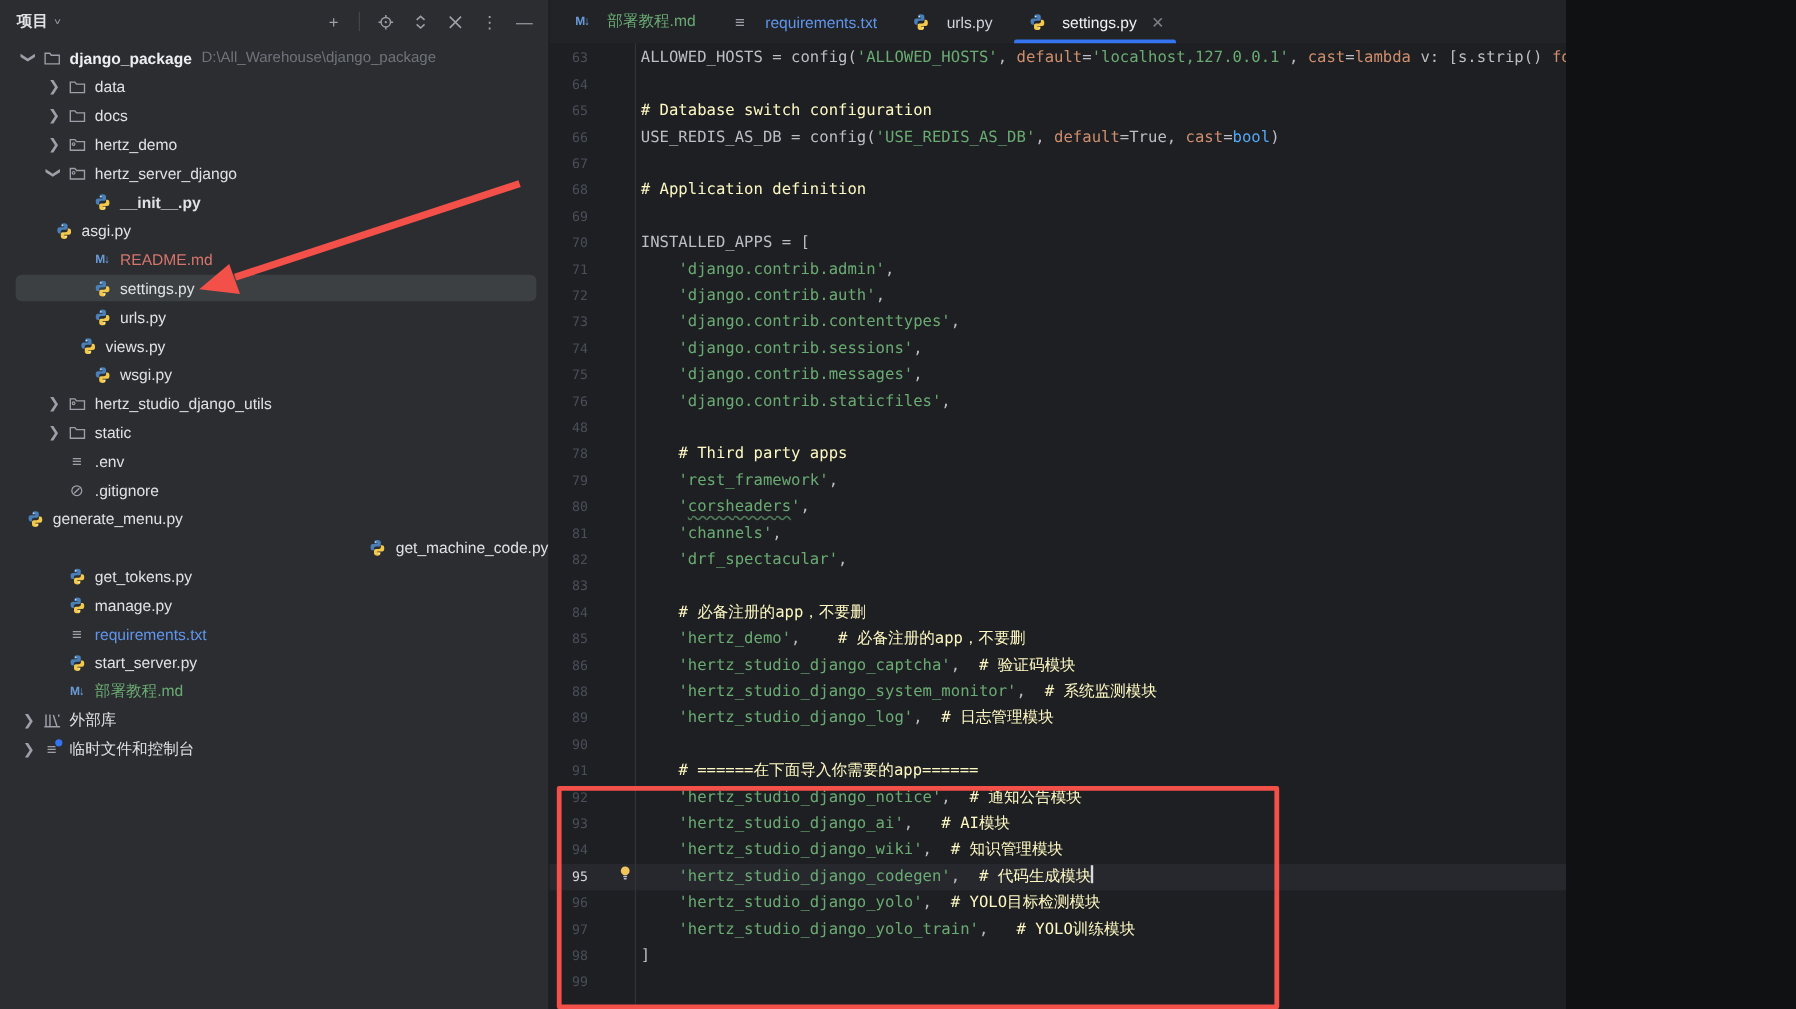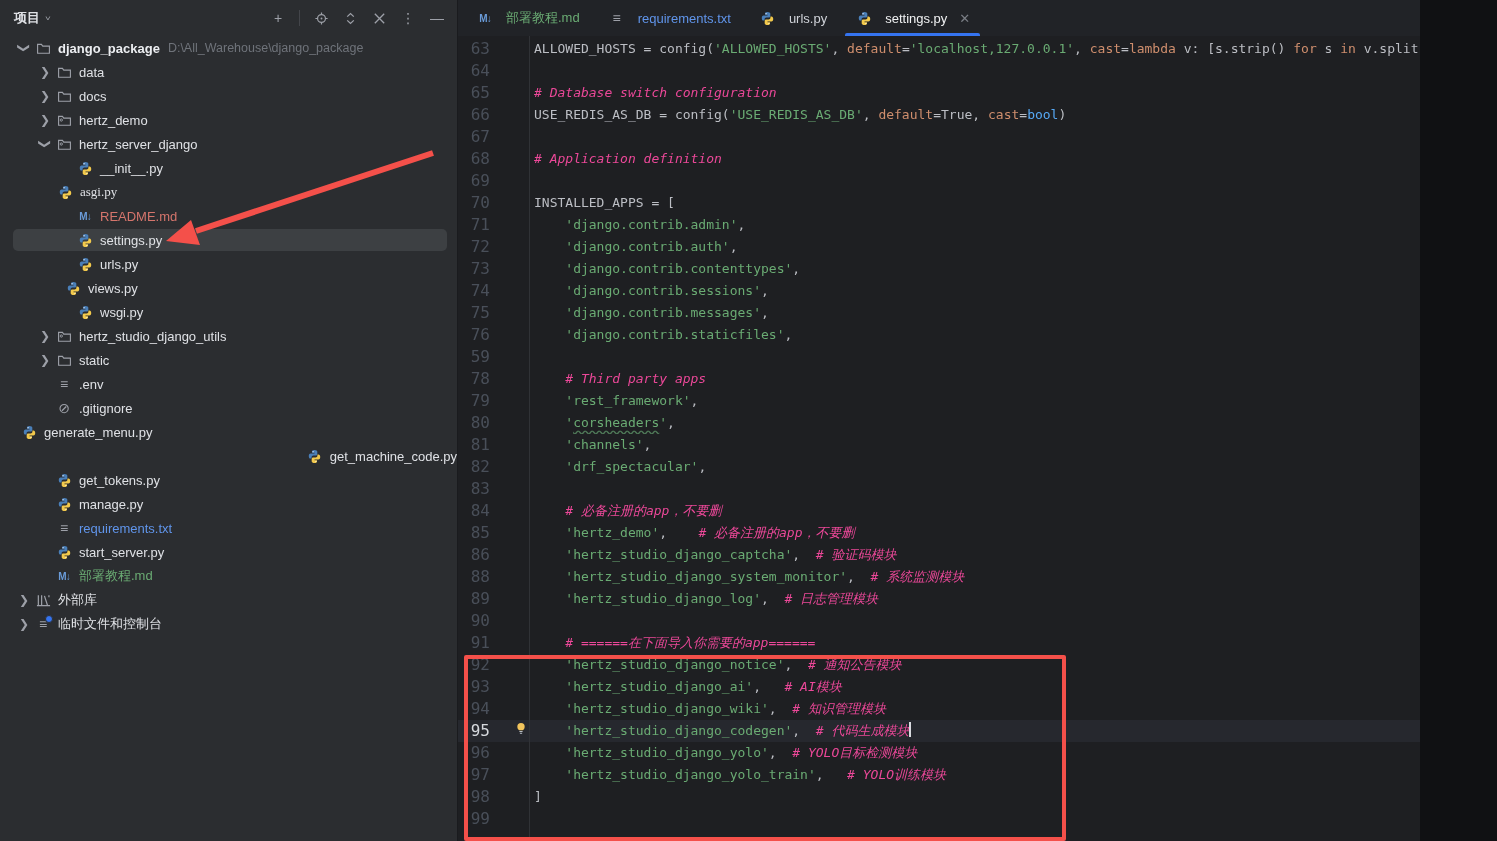--- a/index.html
+++ b/index.html
@@ -1,16 +1,16 @@
 <!DOCTYPE html>
 <html><head>
 <meta charset="utf-8">
 <style>
   html,body{margin:0;padding:0;background:#101113;}
-  #app{position:relative;width:1420px;height:841px;background:#1e1f22;overflow:hidden;
+  #app{position:relative;width:1305px;height:841px;background:#1e1f22;overflow:hidden;
        font-family:"Liberation Sans",sans-serif;-webkit-font-smoothing:antialiased;}
   
   #project-panel{position:absolute;left:0;top:0;width:457px;height:841px;background:#2b2d30;
        border-right:1px solid #1a1b1e;}
   #panel-header{height:36px;display:flex;align-items:center;padding:0 12px 0 14px;}
   #panel-title{color:#dfe1e5;font-size:13px;font-weight:700;}
   .hdr-chev{color:#9da0a8;font-size:10px;margin-left:5px;transform:scaleY(.8);}
   #panel-tools{margin-left:auto;display:flex;align-items:center;gap:13px;color:#9da0a8;}
   .tool-ic{width:16px;height:16px;display:inline-flex;align-items:center;justify-content:center;
        font-size:14px;line-height:1;cursor:pointer;}
@@ -41,26 +41,26 @@
        color:#cfd2d8;cursor:pointer;}
   .tab .tclose{color:#7a7e85;font-size:13px;margin-left:6px;}
   .tab .underline{position:absolute;left:4px;right:4px;bottom:0;height:3px;background:#3574f0;
        border-radius:2px 2px 0 0;}
   .tab.green{color:#6aab73;} .tab.blue{color:#6095eb;} .tab.active{color:#f0f1f2;}
   #code{position:absolute;left:0;right:0;top:36px;bottom:0;padding-top:2px;
        font-family:"DejaVu Sans Mono","Liberation Mono",monospace;font-size:13px;}
   #gutter-sep{position:absolute;left:71px;top:36px;bottom:0;width:1px;background:#303236;}
   .line{height:22px;line-height:22px;white-space:pre;display:flex;align-items:center;}
   .line.active{background:#26282e;}
-  .ln{flex:0 0 32px;text-align:right;color:#494f59;font-size:16px;}
+  .ln{flex:0 0 32px;text-align:right;color:#494f59;font-size:11px;}
   .line.active .ln{color:#d5d8dd;}
   .gslot{flex:0 0 44px;display:flex;justify-content:flex-end;padding-right:6px;box-sizing:border-box;}
   .codetxt{flex:1 1 auto;overflow:hidden;}
   .tok-p{color:#bcbec4;} .tok-s{color:#6aab73;} .tok-k{color:#cf8e6d;}
-  .tok-b{color:#56a8f5;} .tok-c{color:#ec4899;font-style:italic;}
+  .tok-b{color:#56a8f5;} .tok-c{color:#fef9c3;}
   .tok-su{color:#6aab73;text-decoration:underline wavy #4f7a58;text-underline-offset:3px;}
   .caret{display:inline-block;width:2px;height:15px;background:#d8dadf;vertical-align:-2px;}
   
   #scroll-line{position:absolute;left:1493px;top:36px;bottom:0;width:1px;background:#35373b;}
   #scroll-thumb{position:absolute;left:1486px;width:9px;top:808px;height:40px;background:#5a5d63;
        border-radius:5px;opacity:.85;}
   
   #red-box{position:absolute;left:464px;top:655px;width:594px;height:178px;border:4px solid #f4504a;
        border-radius:2px;pointer-events:none;}
   #red-arrow{position:absolute;left:150px;top:140px;pointer-events:none;}
@@ -140,33 +140,33 @@
         <div class="trow" style="padding-left: 35px;">
           <span class="chev open">❯</span>
           <span class="ticon">
             <svg width="15" height="15" viewBox="0 0 16 16">
               <path fill="none" stroke="#9da0a8" stroke-width="1.2" d="M1.7 13V3.6h4.1l1.4 1.8h7.1V13z"></path>
               <circle cx="4.6" cy="7.5" r="1.2" fill="none" stroke="#9da0a8"></circle>
             </svg>
           </span>
           <span class="tlabel">hertz_server_django</span>
         </div>
-        <div class="trow" style="padding-left: 56px;">
+        <div class="trow" style="padding-left: 56px; font-weight: bold;">
           <span class="chev"></span>
           <span class="ticon">
             <svg width="15" height="15" viewBox="0 0 16 16">
               <path fill="#4a7fb8" d="M7.9 1C6 1 5.3 1.8 5.3 2.9v1.2H8v.6H3.8C2.5 4.7 1.9 5.7 1.9 7.4c0 1.8.6 2.8 1.9 2.8h1.1V8.6c0-1 .9-1.8 1.9-1.8h2.6c.9 0 1.6-.7 1.6-1.6V2.9C11 1.8 9.8 1 7.9 1z"></path>
               <path fill="#f2c94c" d="M8.1 15c1.9 0 2.6-.8 2.6-1.9v-1.2H8v-.6h4.2c1.3 0 1.9-1 1.9-2.7 0-1.8-.6-2.8-1.9-2.8h-1.1v1.5c0 1-.9 1.8-1.9 1.8H6.6c-.9 0-1.6.7-1.6 1.6v2.4C5 14.2 6.2 15 8.1 15z"></path>
               <circle cx="6.5" cy="2.9" r=".7" fill="#dfe7f2"></circle>
               <circle cx="9.5" cy="13.1" r=".7" fill="#fdf6dc"></circle>
             </svg>
           </span>
           <span class="tlabel">__init__.py</span>
         </div>
-        <div class="trow" style="padding-left: 36px; font-family: Liberation Serif, serif;">
+        <div class="trow" style="padding-left: 24px;">
           <span class="chev"></span>
           <span class="ticon">
             <svg width="15" height="15" viewBox="0 0 16 16">
               <path fill="#4a7fb8" d="M7.9 1C6 1 5.3 1.8 5.3 2.9v1.2H8v.6H3.8C2.5 4.7 1.9 5.7 1.9 7.4c0 1.8.6 2.8 1.9 2.8h1.1V8.6c0-1 .9-1.8 1.9-1.8h2.6c.9 0 1.6-.7 1.6-1.6V2.9C11 1.8 9.8 1 7.9 1z"></path>
               <path fill="#f2c94c" d="M8.1 15c1.9 0 2.6-.8 2.6-1.9v-1.2H8v-.6h4.2c1.3 0 1.9-1 1.9-2.7 0-1.8-.6-2.8-1.9-2.8h-1.1v1.5c0 1-.9 1.8-1.9 1.8H6.6c-.9 0-1.6.7-1.6 1.6v2.4C5 14.2 6.2 15 8.1 15z"></path>
               <circle cx="6.5" cy="2.9" r=".7" fill="#dfe7f2"></circle>
               <circle cx="9.5" cy="13.1" r=".7" fill="#fdf6dc"></circle>
             </svg>
           </span>
           <span class="tlabel">asgi.py</span>
@@ -384,21 +384,21 @@
         <div class="line"><span class="ln">67</span><span class="gslot"></span><span class="codetxt"></span></div>
         <div class="line"><span class="ln">68</span><span class="gslot"></span><span class="codetxt"><span class="tok-c"># Application definition</span></span></div>
         <div class="line"><span class="ln">69</span><span class="gslot"></span><span class="codetxt"></span></div>
         <div class="line"><span class="ln">70</span><span class="gslot"></span><span class="codetxt"><span class="tok-p">INSTALLED_APPS = [</span></span></div>
         <div class="line"><span class="ln">71</span><span class="gslot"></span><span class="codetxt"><span class="tok-p">    </span><span class="tok-s">'django.contrib.admin'</span><span class="tok-p">,</span></span></div>
         <div class="line"><span class="ln">72</span><span class="gslot"></span><span class="codetxt"><span class="tok-p">    </span><span class="tok-s">'django.contrib.auth'</span><span class="tok-p">,</span></span></div>
         <div class="line"><span class="ln">73</span><span class="gslot"></span><span class="codetxt"><span class="tok-p">    </span><span class="tok-s">'django.contrib.contenttypes'</span><span class="tok-p">,</span></span></div>
         <div class="line"><span class="ln">74</span><span class="gslot"></span><span class="codetxt"><span class="tok-p">    </span><span class="tok-s">'django.contrib.sessions'</span><span class="tok-p">,</span></span></div>
         <div class="line"><span class="ln">75</span><span class="gslot"></span><span class="codetxt"><span class="tok-p">    </span><span class="tok-s">'django.contrib.messages'</span><span class="tok-p">,</span></span></div>
         <div class="line"><span class="ln">76</span><span class="gslot"></span><span class="codetxt"><span class="tok-p">    </span><span class="tok-s">'django.contrib.staticfiles'</span><span class="tok-p">,</span></span></div>
-        <div class="line"><span class="ln">59</span><span class="gslot"></span><span class="codetxt"></span></div>
+        <div class="line"><span class="ln">48</span><span class="gslot"></span><span class="codetxt"></span></div>
         <div class="line"><span class="ln">78</span><span class="gslot"></span><span class="codetxt"><span class="tok-p">    </span><span class="tok-c"># Third party apps</span></span></div>
         <div class="line"><span class="ln">79</span><span class="gslot"></span><span class="codetxt"><span class="tok-p">    </span><span class="tok-s">'rest_framework'</span><span class="tok-p">,</span></span></div>
         <div class="line"><span class="ln">80</span><span class="gslot"></span><span class="codetxt"><span class="tok-p">    </span><span class="tok-s">'</span><span class="tok-su">corsheaders</span><span class="tok-s">'</span><span class="tok-p">,</span></span></div>
         <div class="line"><span class="ln">81</span><span class="gslot"></span><span class="codetxt"><span class="tok-p">    </span><span class="tok-s">'channels'</span><span class="tok-p">,</span></span></div>
         <div class="line"><span class="ln">82</span><span class="gslot"></span><span class="codetxt"><span class="tok-p">    </span><span class="tok-s">'drf_spectacular'</span><span class="tok-p">,</span></span></div>
         <div class="line"><span class="ln">83</span><span class="gslot"></span><span class="codetxt"></span></div>
         <div class="line"><span class="ln">84</span><span class="gslot"></span><span class="codetxt"><span class="tok-p">    </span><span class="tok-c"># 必备注册的app，不要删</span></span></div>
         <div class="line"><span class="ln">85</span><span class="gslot"></span><span class="codetxt"><span class="tok-p">    </span><span class="tok-s">'hertz_demo'</span><span class="tok-p">,    </span><span class="tok-c"># 必备注册的app，不要删</span></span></div>
         <div class="line"><span class="ln">86</span><span class="gslot"></span><span class="codetxt"><span class="tok-p">    </span><span class="tok-s">'hertz_studio_django_captcha'</span><span class="tok-p">,  </span><span class="tok-c"># 验证码模块</span></span></div>
         <div class="line"><span class="ln">88</span><span class="gslot"></span><span class="codetxt"><span class="tok-p">    </span><span class="tok-s">'hertz_studio_django_system_monitor'</span><span class="tok-p">,  </span><span class="tok-c"># 系统监测模块</span></span></div>

